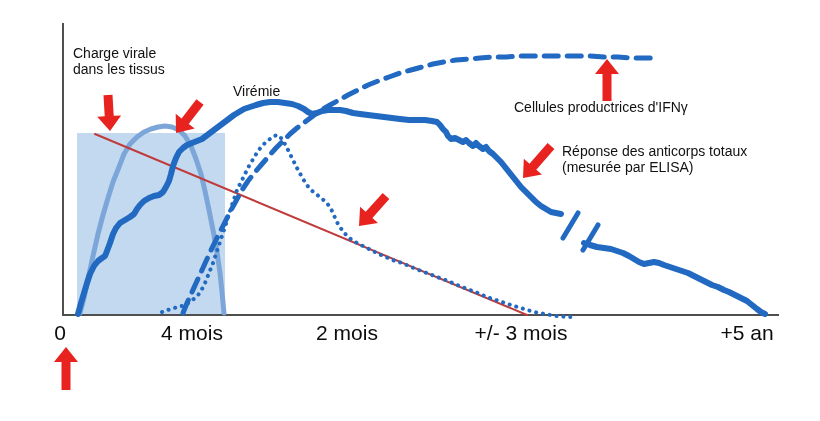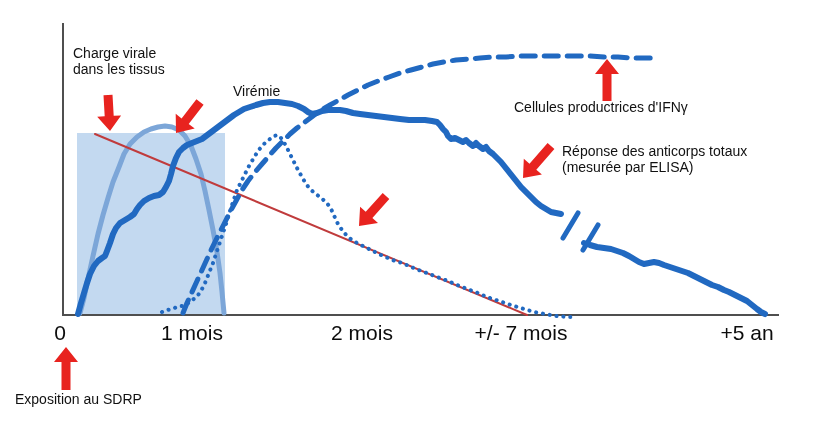--- a/index.html
+++ b/index.html
@@ -45,20 +45,19 @@
       <polygon points="611.5,101.0 611.5,74.0 619.0,74.0 607.0,59.0 595.0,74.0 602.5,74.0 602.5,101.0" fill="#e8231f"></polygon>
       <polygon points="70.5,390.0 70.5,362.0 78.0,362.0 66.0,347.0 54.0,362.0 61.5,362.0 61.5,390.0" fill="#e8231f"></polygon>
     </svg>
 
   <div class="ann ann-charge">Charge virale
 dans les tissus</div>
   <div class="ann ann-viremie">Virémie</div>
   <div class="ann ann-ifn">Cellules productrices d'IFNγ</div>
   <div class="ann ann-elisa">Réponse des anticorps totaux
 (mesurée par ELISA)</div>
-  <div class="ann ann-exposition">Exposition au SDRP</div>
 
   <span class="tick" style="left:60px">0</span>
-  <span class="tick" style="left:192px">1 mois</span>
-  <span class="tick" style="left:362px">2 mois</span>
-  <span class="tick" style="left:521px">+/- 7 mois</span>
+  <span class="tick" style="left:192px">4 mois</span>
+  <span class="tick" style="left:347px">2 mois</span>
+  <span class="tick" style="left:521px">+/- 3 mois</span>
   <span class="tick" style="left:747px">+5 an</span>
 </div>
 
 </body></html>

